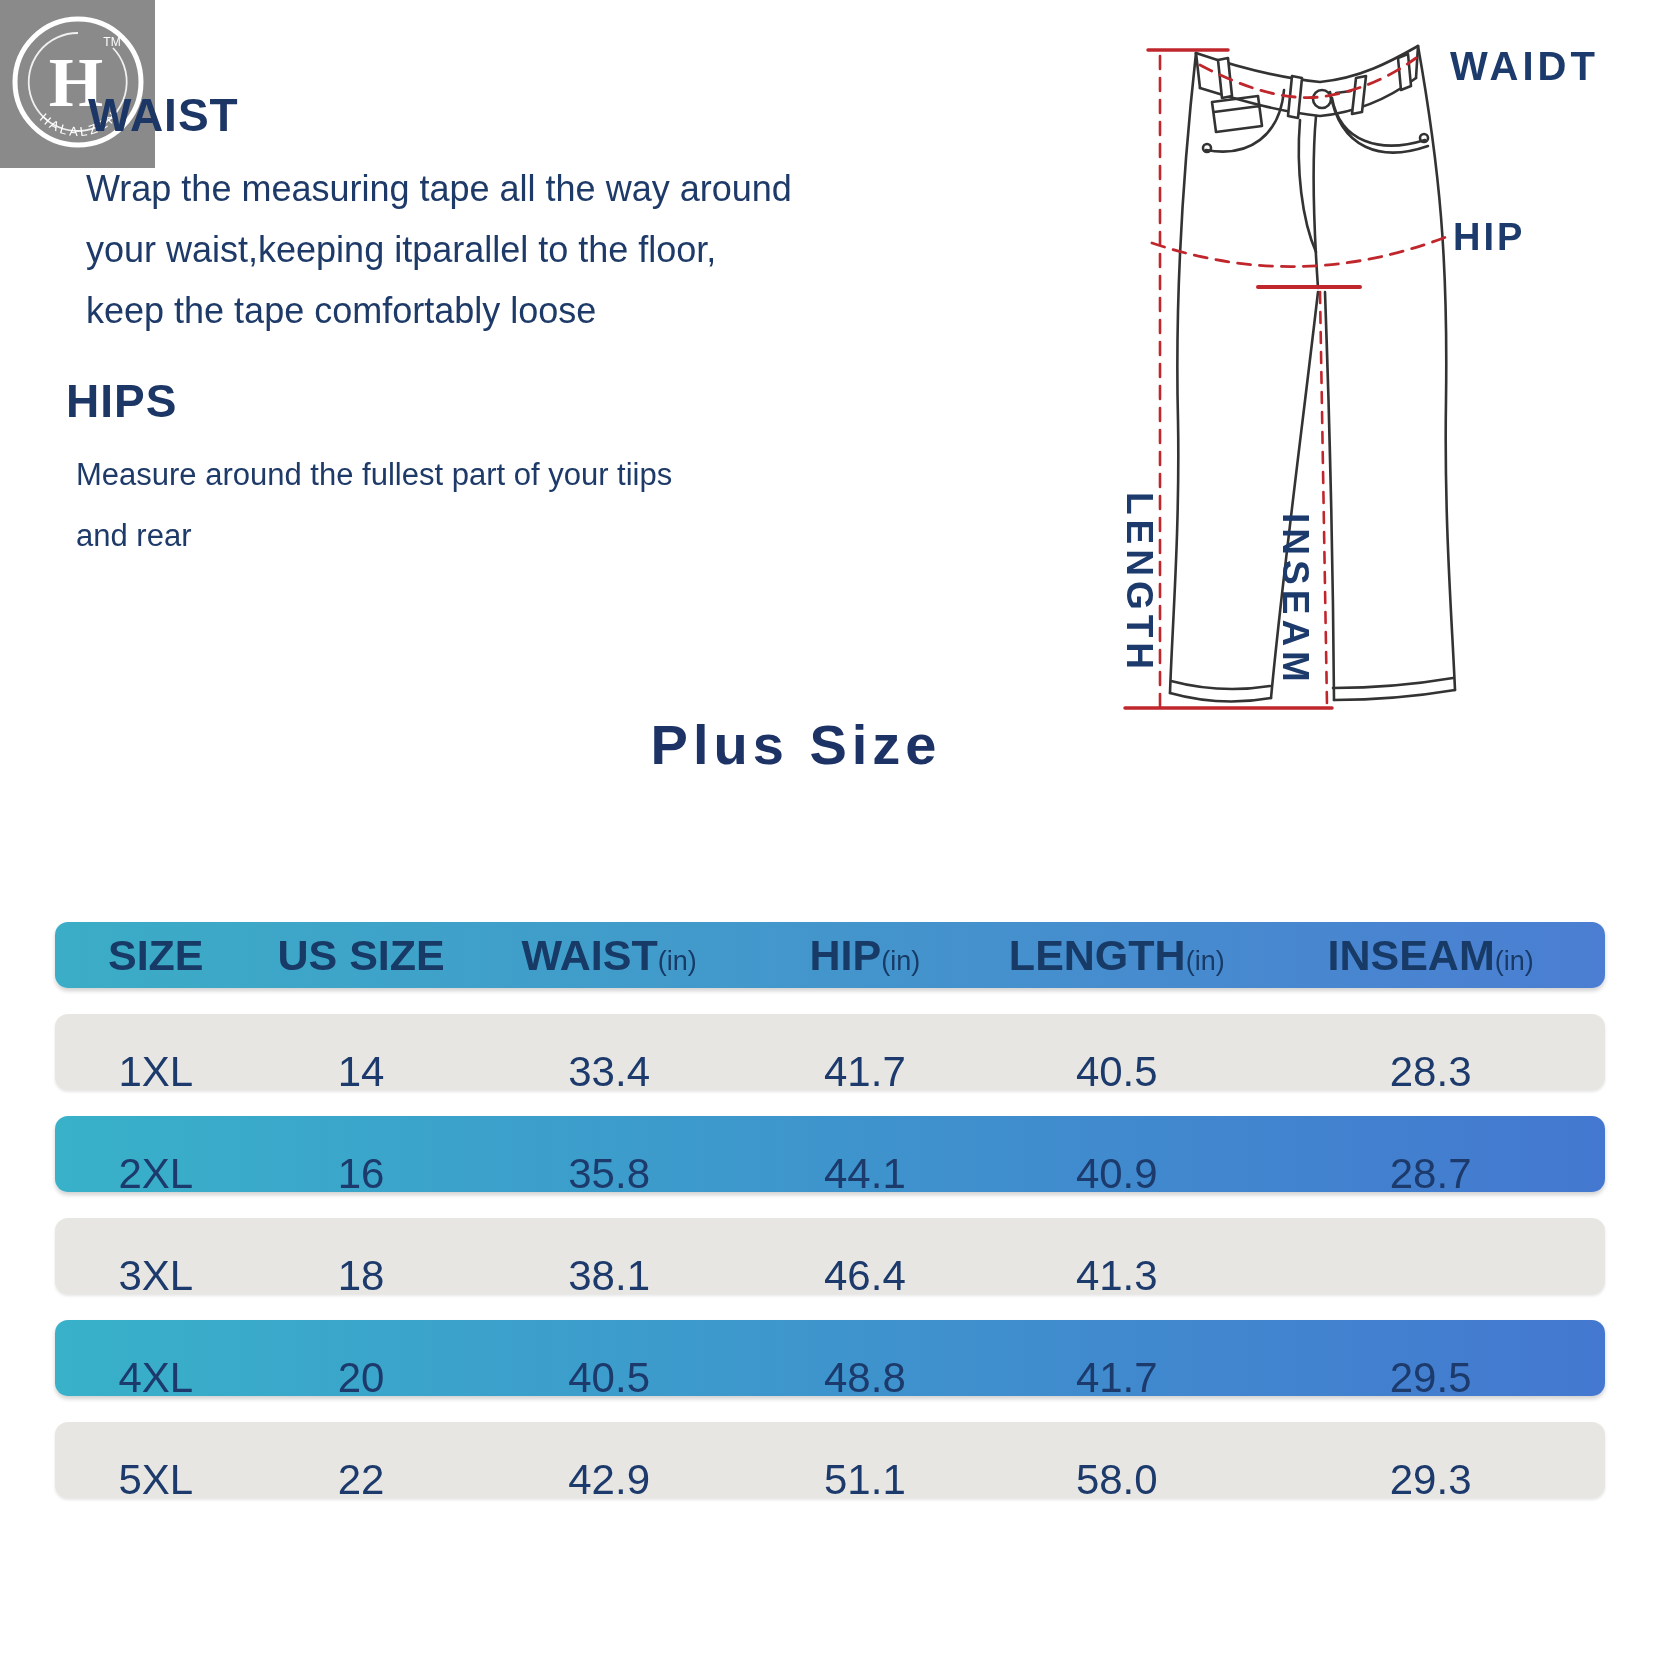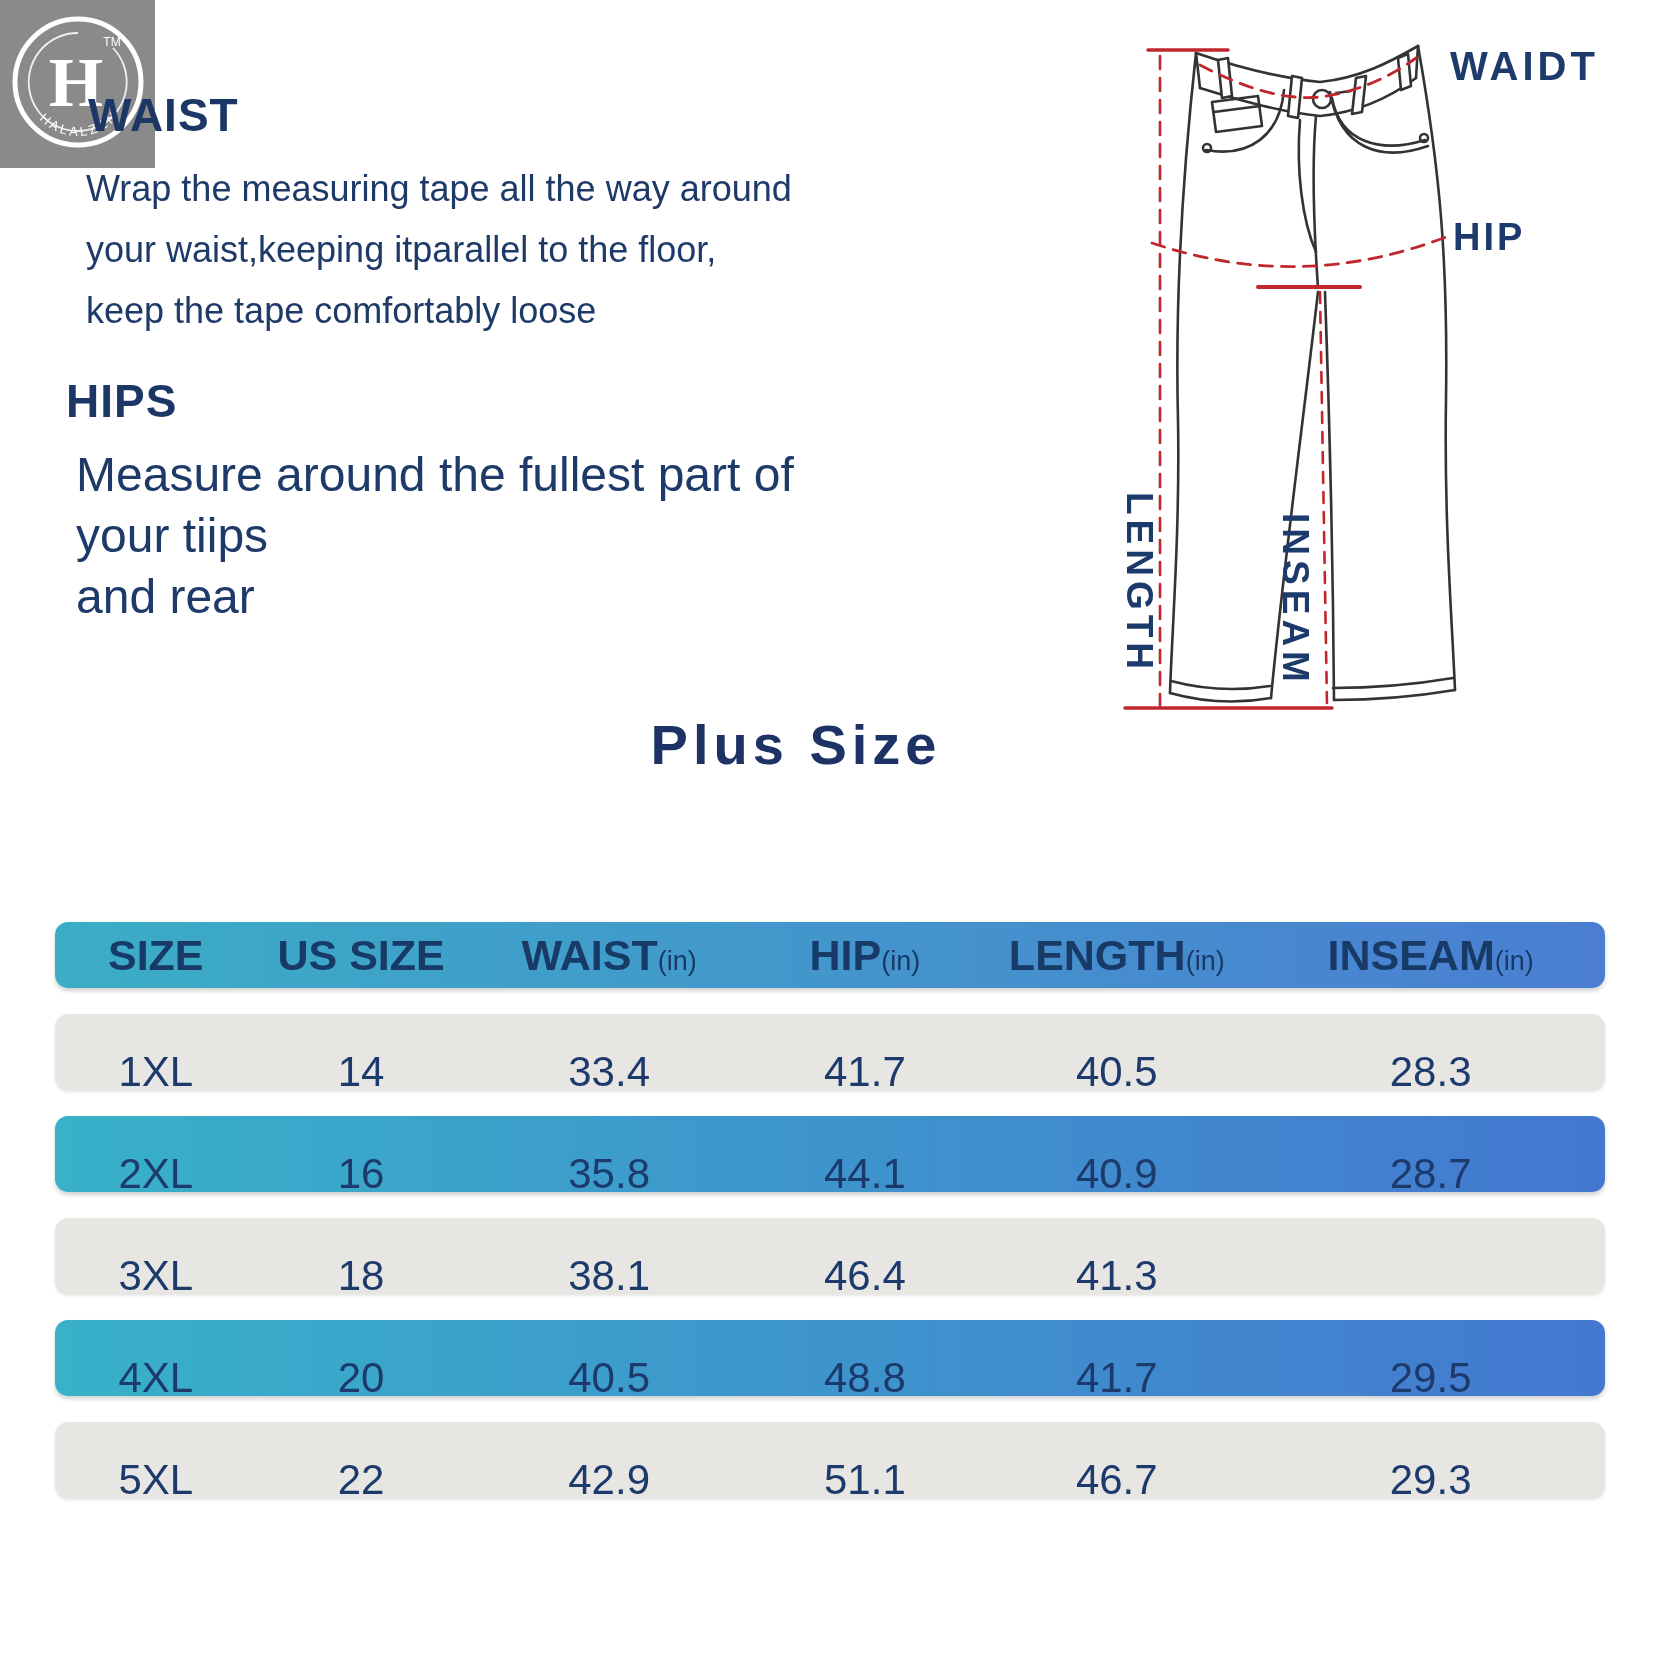--- a/index.html
+++ b/index.html
@@ -6,21 +6,21 @@
   #canvas{
     position:relative;width:1680px;height:1680px;background:#ffffff;overflow:hidden;
     font-family:"Liberation Sans",sans-serif;color:#1c3a6b;
   }
   
   .logo{position:absolute;left:0;top:0;width:155px;height:168px;background:#8a8a8a;}
   
   .h-waist{position:absolute;left:88px;top:88px;font-size:46px;font-weight:700;color:#1c3665;letter-spacing:1px;}
   .p-waist{position:absolute;left:76px;top:158px;width:800px;font-size:36px;line-height:61px;color:#1e3a68;margin-left:10px;}
   .h-hips{position:absolute;left:66px;top:374px;font-size:46px;font-weight:700;color:#1c3665;letter-spacing:1px;}
-  .p-hips{position:absolute;left:76px;top:444px;width:800px;font-size:48px;line-height:61px;color:#1e3a68;}
+  .p-hips{position:absolute;left:76px;top:444px;width:800px;font-size:31px;line-height:61px;color:#1e3a68;}
   
   .diagram{position:absolute;left:1020px;top:0;width:660px;height:720px;}
   
   .title{position:absolute;left:0;top:712px;width:1592px;text-align:center;
     font-size:56px;font-weight:700;color:#1d3366;letter-spacing:5px;}
   
   .size-table{position:absolute;left:55px;top:922px;width:1550px;}
   .t-header,.t-row{
     display:grid;grid-template-columns:13% 13.5% 18.5% 14.5% 18% 22.5%;
     align-items:center;border-radius:13px;
@@ -161,18 +161,18 @@
       <div class="cell">40.5</div>
       <div class="cell">48.8</div>
       <div class="cell">41.7</div>
       <div class="cell">29.5</div>
     </div>
     <div class="t-row gray">
       <div class="cell">5XL</div>
       <div class="cell">22</div>
       <div class="cell">42.9</div>
       <div class="cell">51.1</div>
-      <div class="cell">46.7</div>
+      <div class="cell">58.0</div>
       <div class="cell">29.3</div>
     </div>
   </div>
 
 </div>
 
 </body></html>

